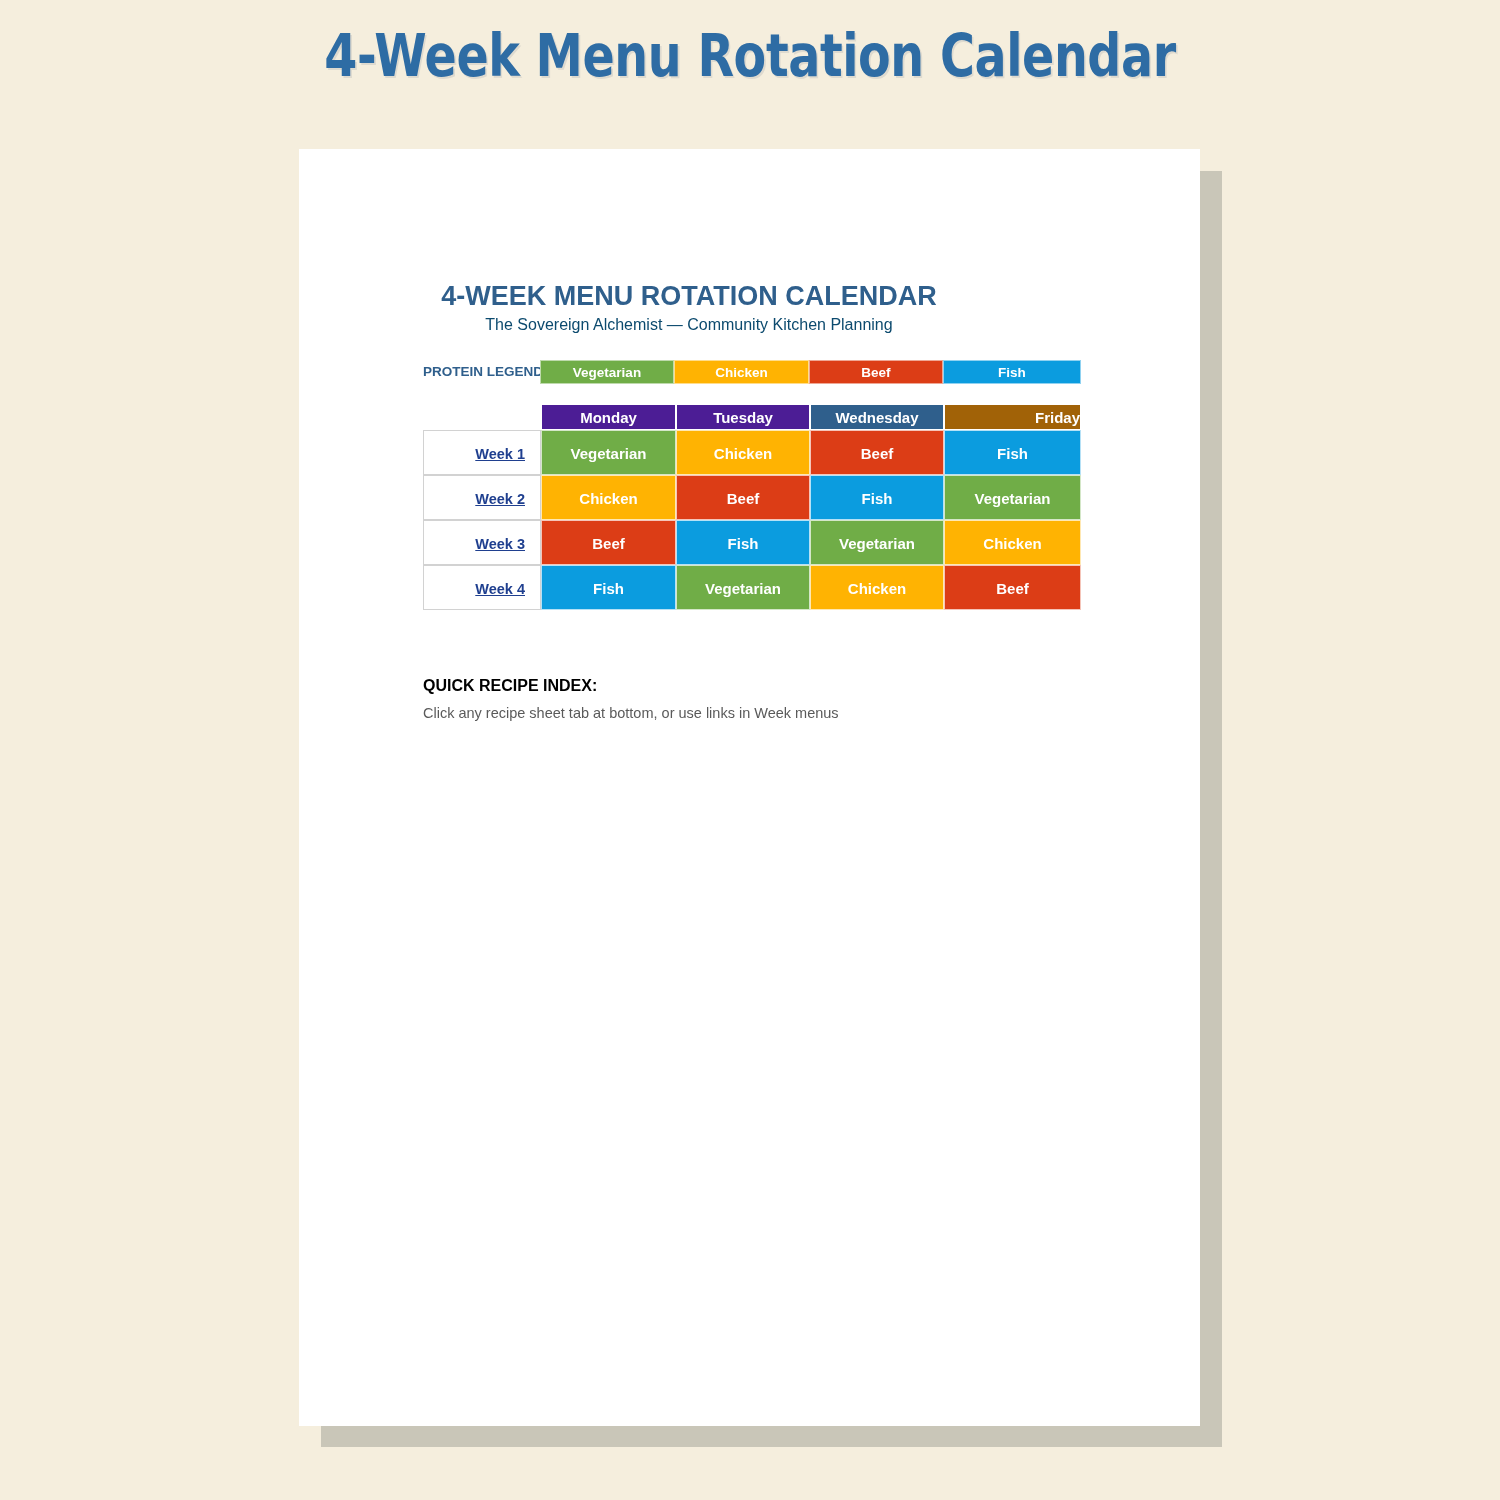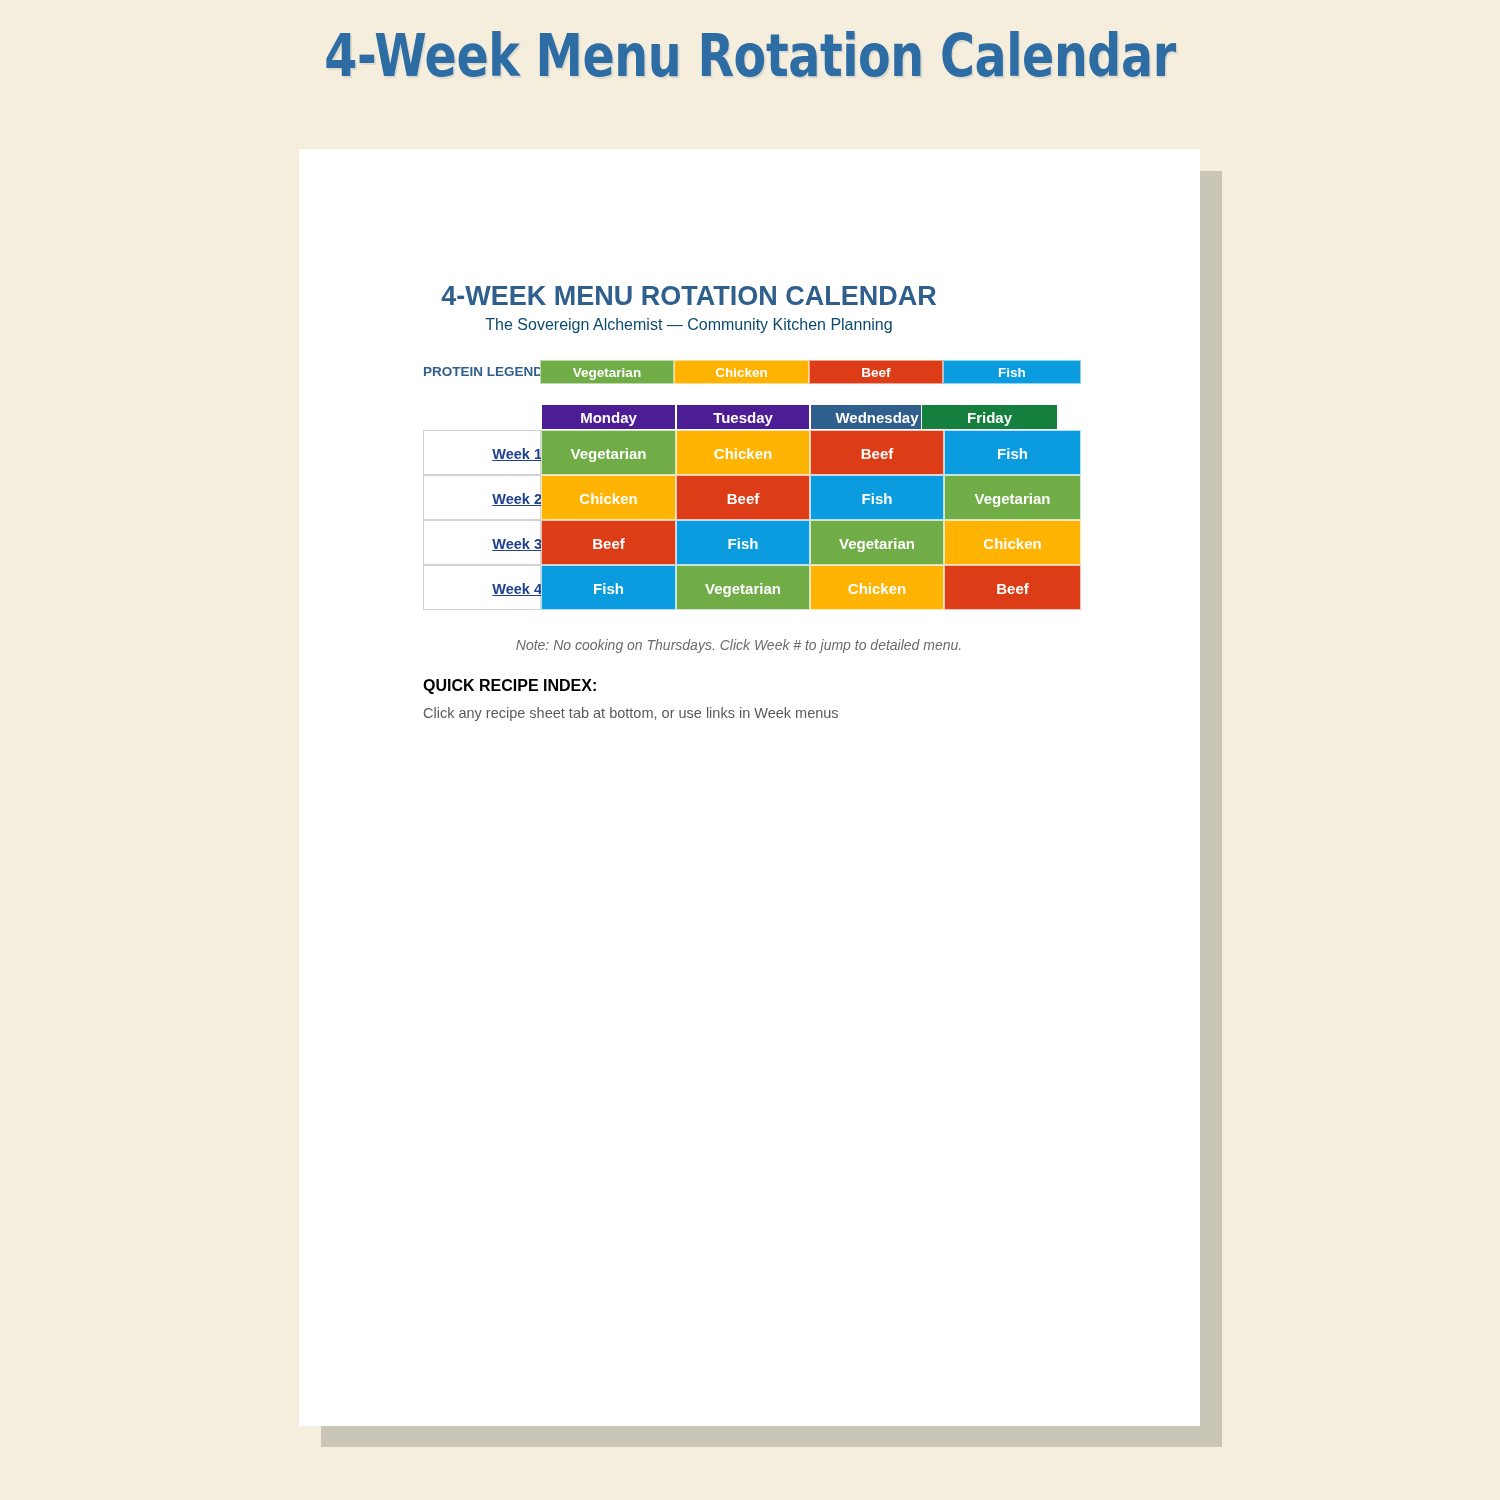--- a/index.html
+++ b/index.html
@@ -140,21 +140,21 @@
   .week-label-cell {
     position: absolute;
     left: 0;
     width: 118px;
     height: 45px;
     line-height: 45px;
     box-sizing: border-box;
     background: #ffffff;
     border: 1px solid #d2d2d2;
     text-align: right;
-    padding-right: 0;
+    padding-right: 17px;
     overflow: visible;
   }
   .week-link {
     font-size: 14.5px;
     font-weight: bold;
     color: #1f3f8f;
     text-decoration: underline;
     white-space: nowrap;
     position: relative;
     left: 2px;
@@ -221,21 +221,21 @@
       <div class="legend-cell" style="left: 117px; width: 134px; background: rgb(112, 173, 71);">Vegetarian</div>
       <div class="legend-cell" style="left: 251px; width: 135px; background: rgb(255, 179, 2);">Chicken</div>
       <div class="legend-cell" style="left: 386px; width: 134px; background: rgb(220, 61, 22);">Beef</div>
       <div class="legend-cell" style="left: 520px; width: 138px; background: rgb(11, 156, 223);">Fish</div>
     </div>
 
     <div id="calendar">
       <div class="col-head" style="left: 118px; width: 135px; background: #4c1d95;">Monday</div>
       <div class="col-head" style="left: 253px; width: 134px; background: #4c1d95;">Tuesday</div>
       <div class="col-head" style="left: 387px; width: 134px; background: rgb(47, 95, 140);">Wednesday</div>
-      <div class="col-head" style="left: 498px; width: 137px; background: #15803d;">Friday</div>
+      <div class="col-head" style="left: 521px; width: 137px; background: #a16207; text-align: right;">Friday</div>
 
       <div class="week-label-cell" style="top: 26px;"><span class="week-link">Week 1</span></div>
       <div class="menu-cell" style="left: 118px; width: 135px; top: 26px; background: rgb(112, 173, 71);">Vegetarian</div>
       <div class="menu-cell" style="left: 253px; width: 134px; top: 26px; background: rgb(255, 179, 2);">Chicken</div>
       <div class="menu-cell" style="left: 387px; width: 134px; top: 26px; background: rgb(220, 61, 22);">Beef</div>
       <div class="menu-cell" style="left: 521px; width: 137px; top: 26px; background: rgb(11, 156, 223);">Fish</div>
 
       <div class="week-label-cell" style="top: 71px;"><span class="week-link">Week 2</span></div>
       <div class="menu-cell" style="left: 118px; width: 135px; top: 71px; background: rgb(255, 179, 2);">Chicken</div>
       <div class="menu-cell" style="left: 253px; width: 134px; top: 71px; background: rgb(220, 61, 22);">Beef</div>
@@ -248,18 +248,17 @@
       <div class="menu-cell" style="left: 387px; width: 134px; top: 116px; background: rgb(112, 173, 71);">Vegetarian</div>
       <div class="menu-cell" style="left: 521px; width: 137px; top: 116px; background: rgb(255, 179, 2);">Chicken</div>
 
       <div class="week-label-cell" style="top: 161px;"><span class="week-link">Week 4</span></div>
       <div class="menu-cell" style="left: 118px; width: 135px; top: 161px; background: rgb(11, 156, 223);">Fish</div>
       <div class="menu-cell" style="left: 253px; width: 134px; top: 161px; background: rgb(112, 173, 71);">Vegetarian</div>
       <div class="menu-cell" style="left: 387px; width: 134px; top: 161px; background: rgb(255, 179, 2);">Chicken</div>
       <div class="menu-cell" style="left: 521px; width: 137px; top: 161px; background: rgb(220, 61, 22);">Beef</div>
     </div>
 
-    <div id="table-note">Note: No cooking on Thursdays. Click Week # to jump to detailed menu.</div>
     <div id="index-heading">QUICK RECIPE INDEX:</div>
     <div id="index-note">Click any recipe sheet tab at bottom, or use links in Week menus</div>
 
   </div>
 </div>
 
 </body></html>

